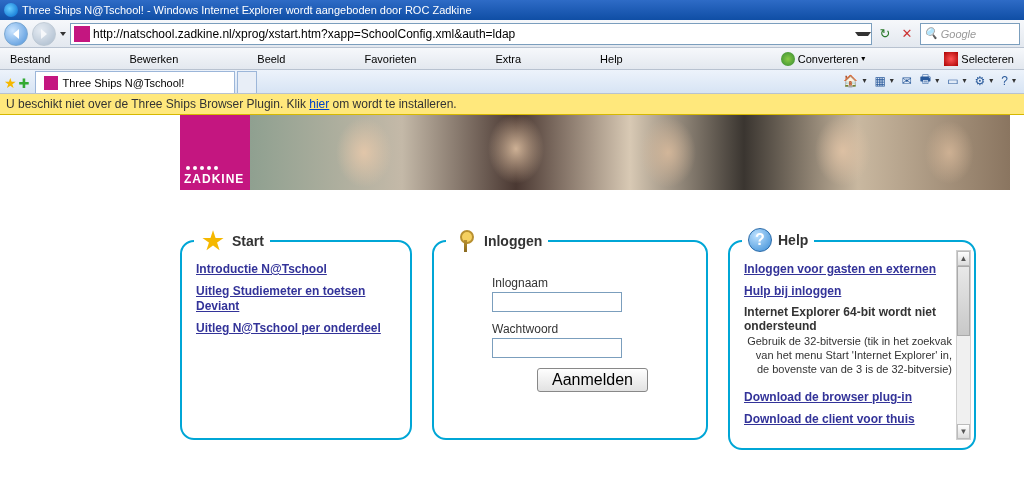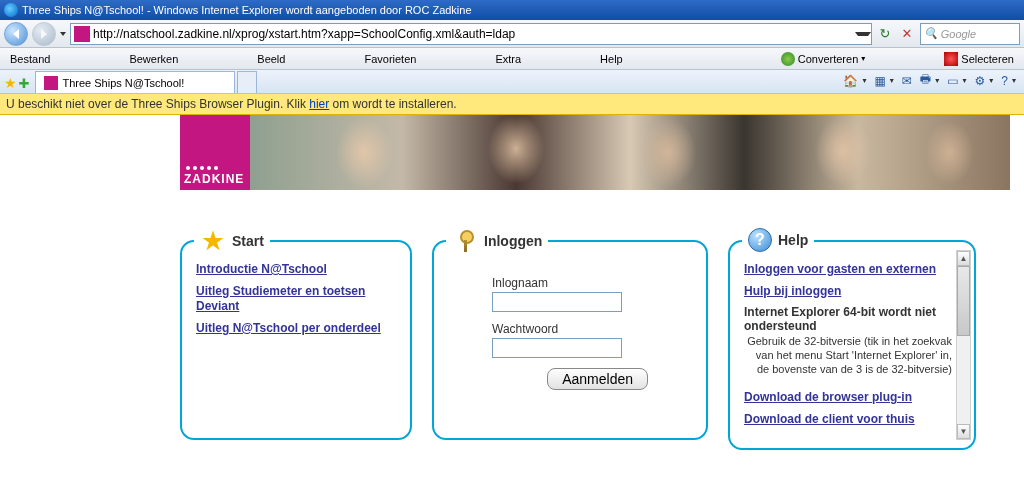--- a/index.html
+++ b/index.html
@@ -69,21 +69,21 @@
 .phi.key::before { content: ""; position: absolute; top: 2px; left: 8px; width: 10px; height: 10px; border: 2px solid #b89030; border-radius: 50%; background: #f5d060; }
 .phi.key::after { content: ""; position: absolute; top: 12px; left: 12px; width: 3px; height: 12px; background: linear-gradient(#b89030,#8a6a20); }
 .phi.help { width: 24px; height: 24px; border-radius: 50%; background: radial-gradient(circle at 35% 30%,#bde1ff,#3a8dd6); display: flex; align-items: center; justify-content: center; color: #fff; font-weight: bold; font-size: 16px; border: 1px solid #2a6aa8; }
 
 .panel a.lnk { display: block; color: #333399; text-decoration: underline; font-weight: bold; font-size: 12px; margin-bottom: 6px; line-height: 1.3; }
 .panel .nolnk { display: block; color: #333; font-weight: bold; font-size: 12px; margin-bottom: 2px; }
 .panel .desc { font-size: 11px; color: #333; line-height: 1.25; margin-bottom: 14px; text-align: right; }
 
 .field-lbl { font-size: 12px; color: #333; margin-bottom: 2px; }
 .field-in { width: 130px; height: 20px; border: 1px solid #7b9ebd; margin-bottom: 10px; }
-.login-btn { padding: 2px 14px; background: linear-gradient(#fefefe,#e2e2e2); border: 1px solid #888; border-radius: 8px; font-size: 14px; }
+.login-btn { padding: 2px 14px; background: linear-gradient(#fefefe,#e2e2e2); border: 1px solid #888; border-radius: 3px; font-size: 16px; }
 .login-form { padding: 14px 0 0 44px; }
 .login-btn-row { text-align: right; padding-right: 44px; }
 
 .scroll-track { position: absolute; right: 3px; top: 8px; bottom: 8px; width: 15px; background: #f0f0f0; border: 1px solid #d0d0d0; display: flex; flex-direction: column; }
 .scroll-btn { height: 15px; background: linear-gradient(#fefefe,#dcdcdc); border: 1px solid #bbb; display: flex; align-items: center; justify-content: center; font-size: 8px; color: #555; }
 .scroll-thumb { margin-top: 0; height: 70px; background: linear-gradient(#e8e8e8,#c8c8c8); border: 1px solid #aaa; }
 .scroll-fill { flex: 1; }
 </style>
 </head>
 <body>

